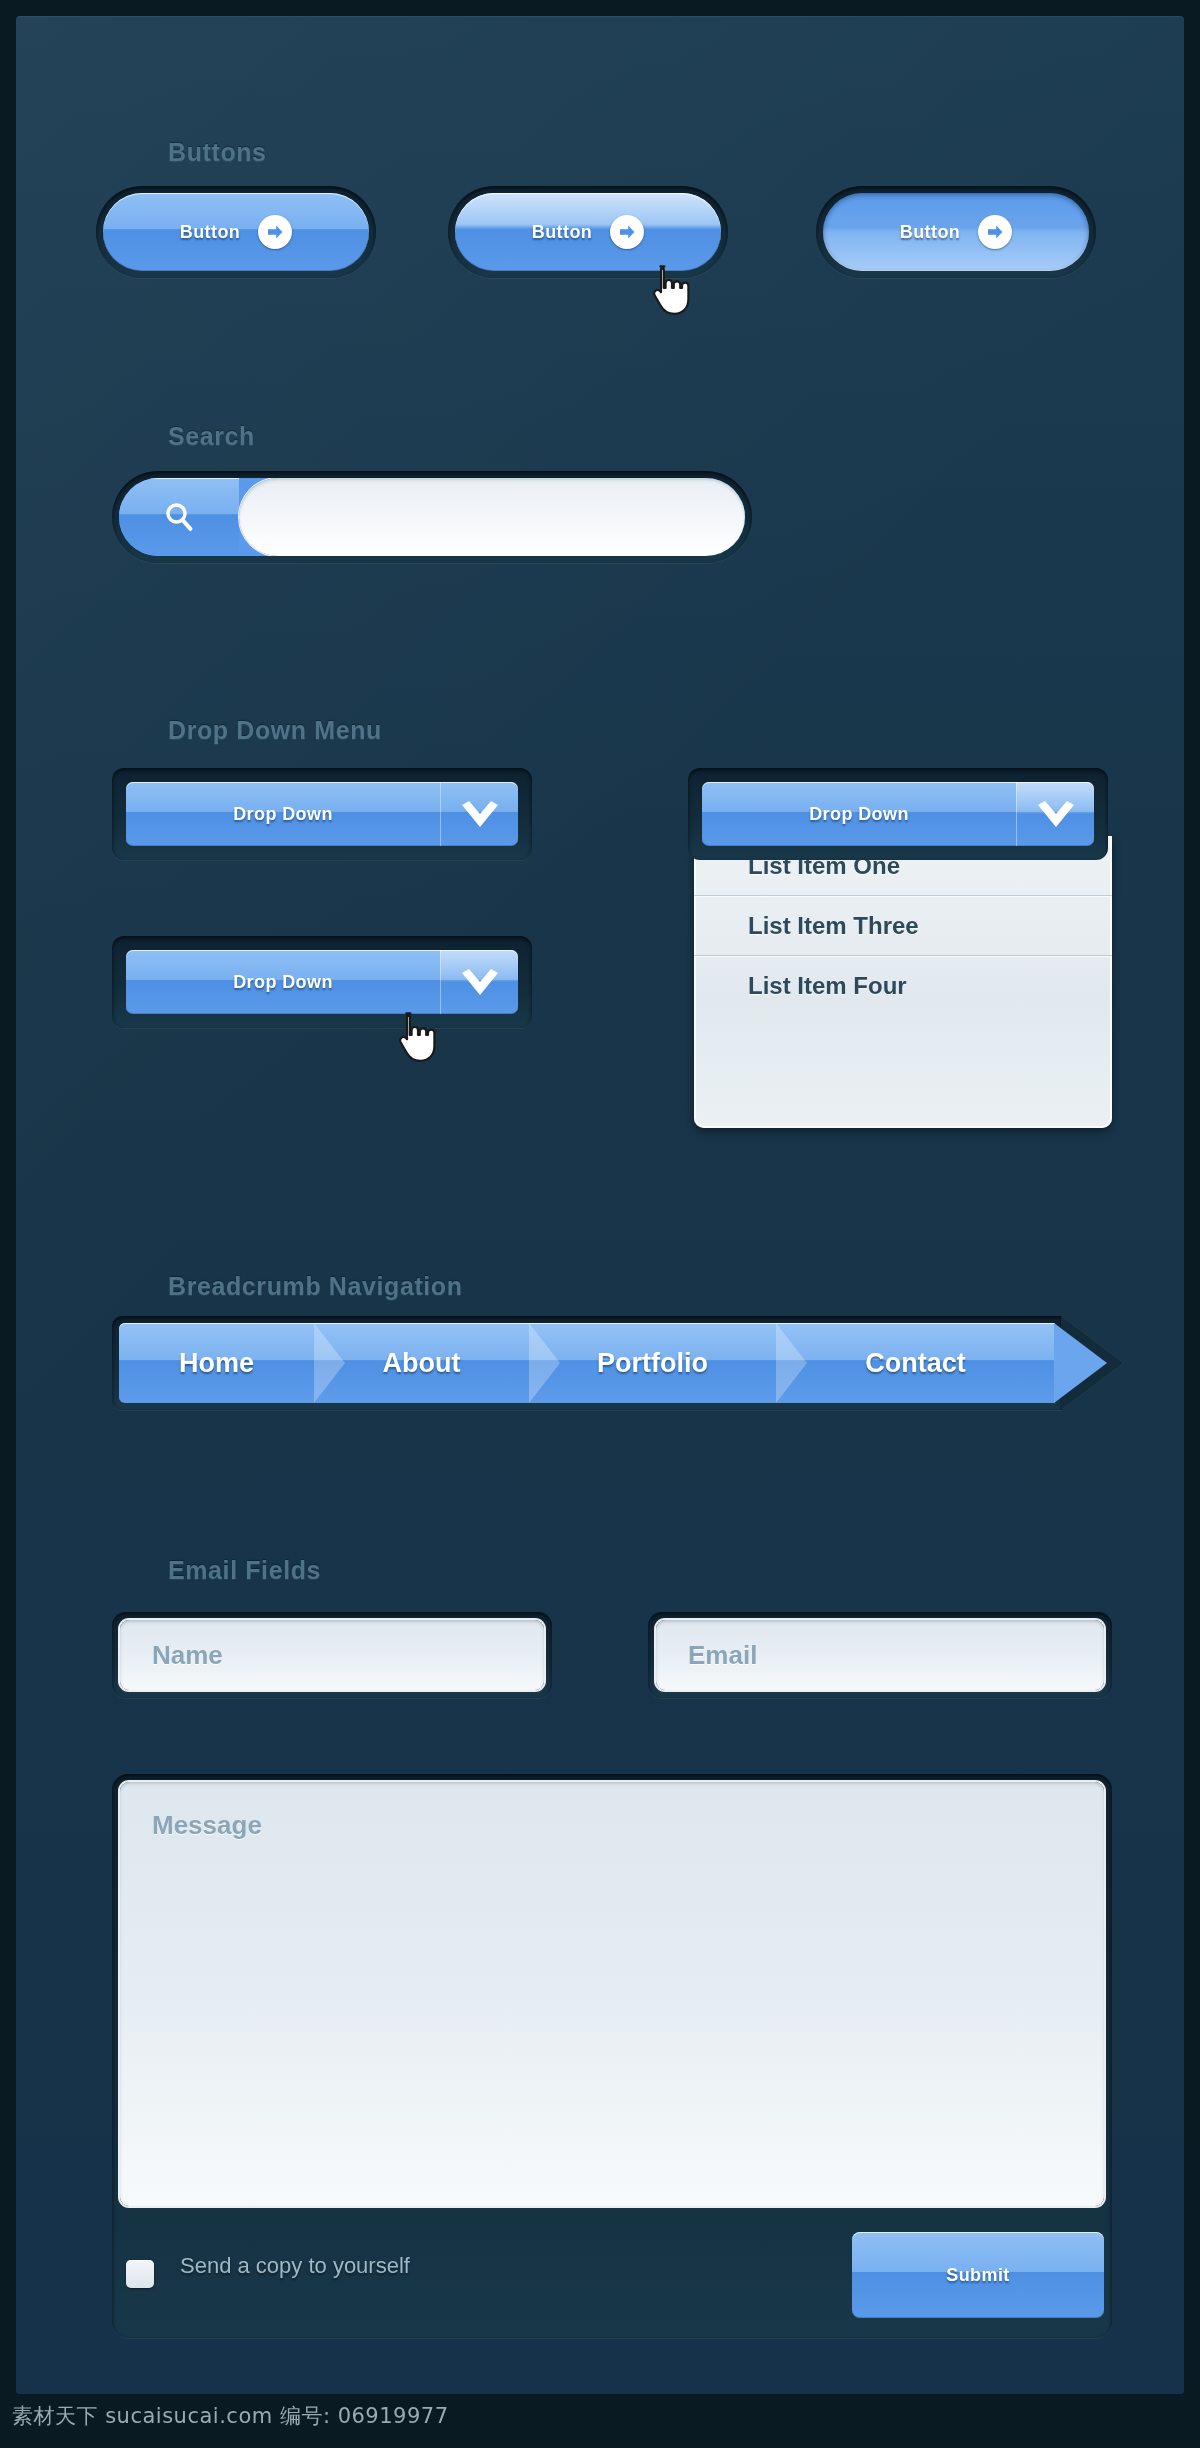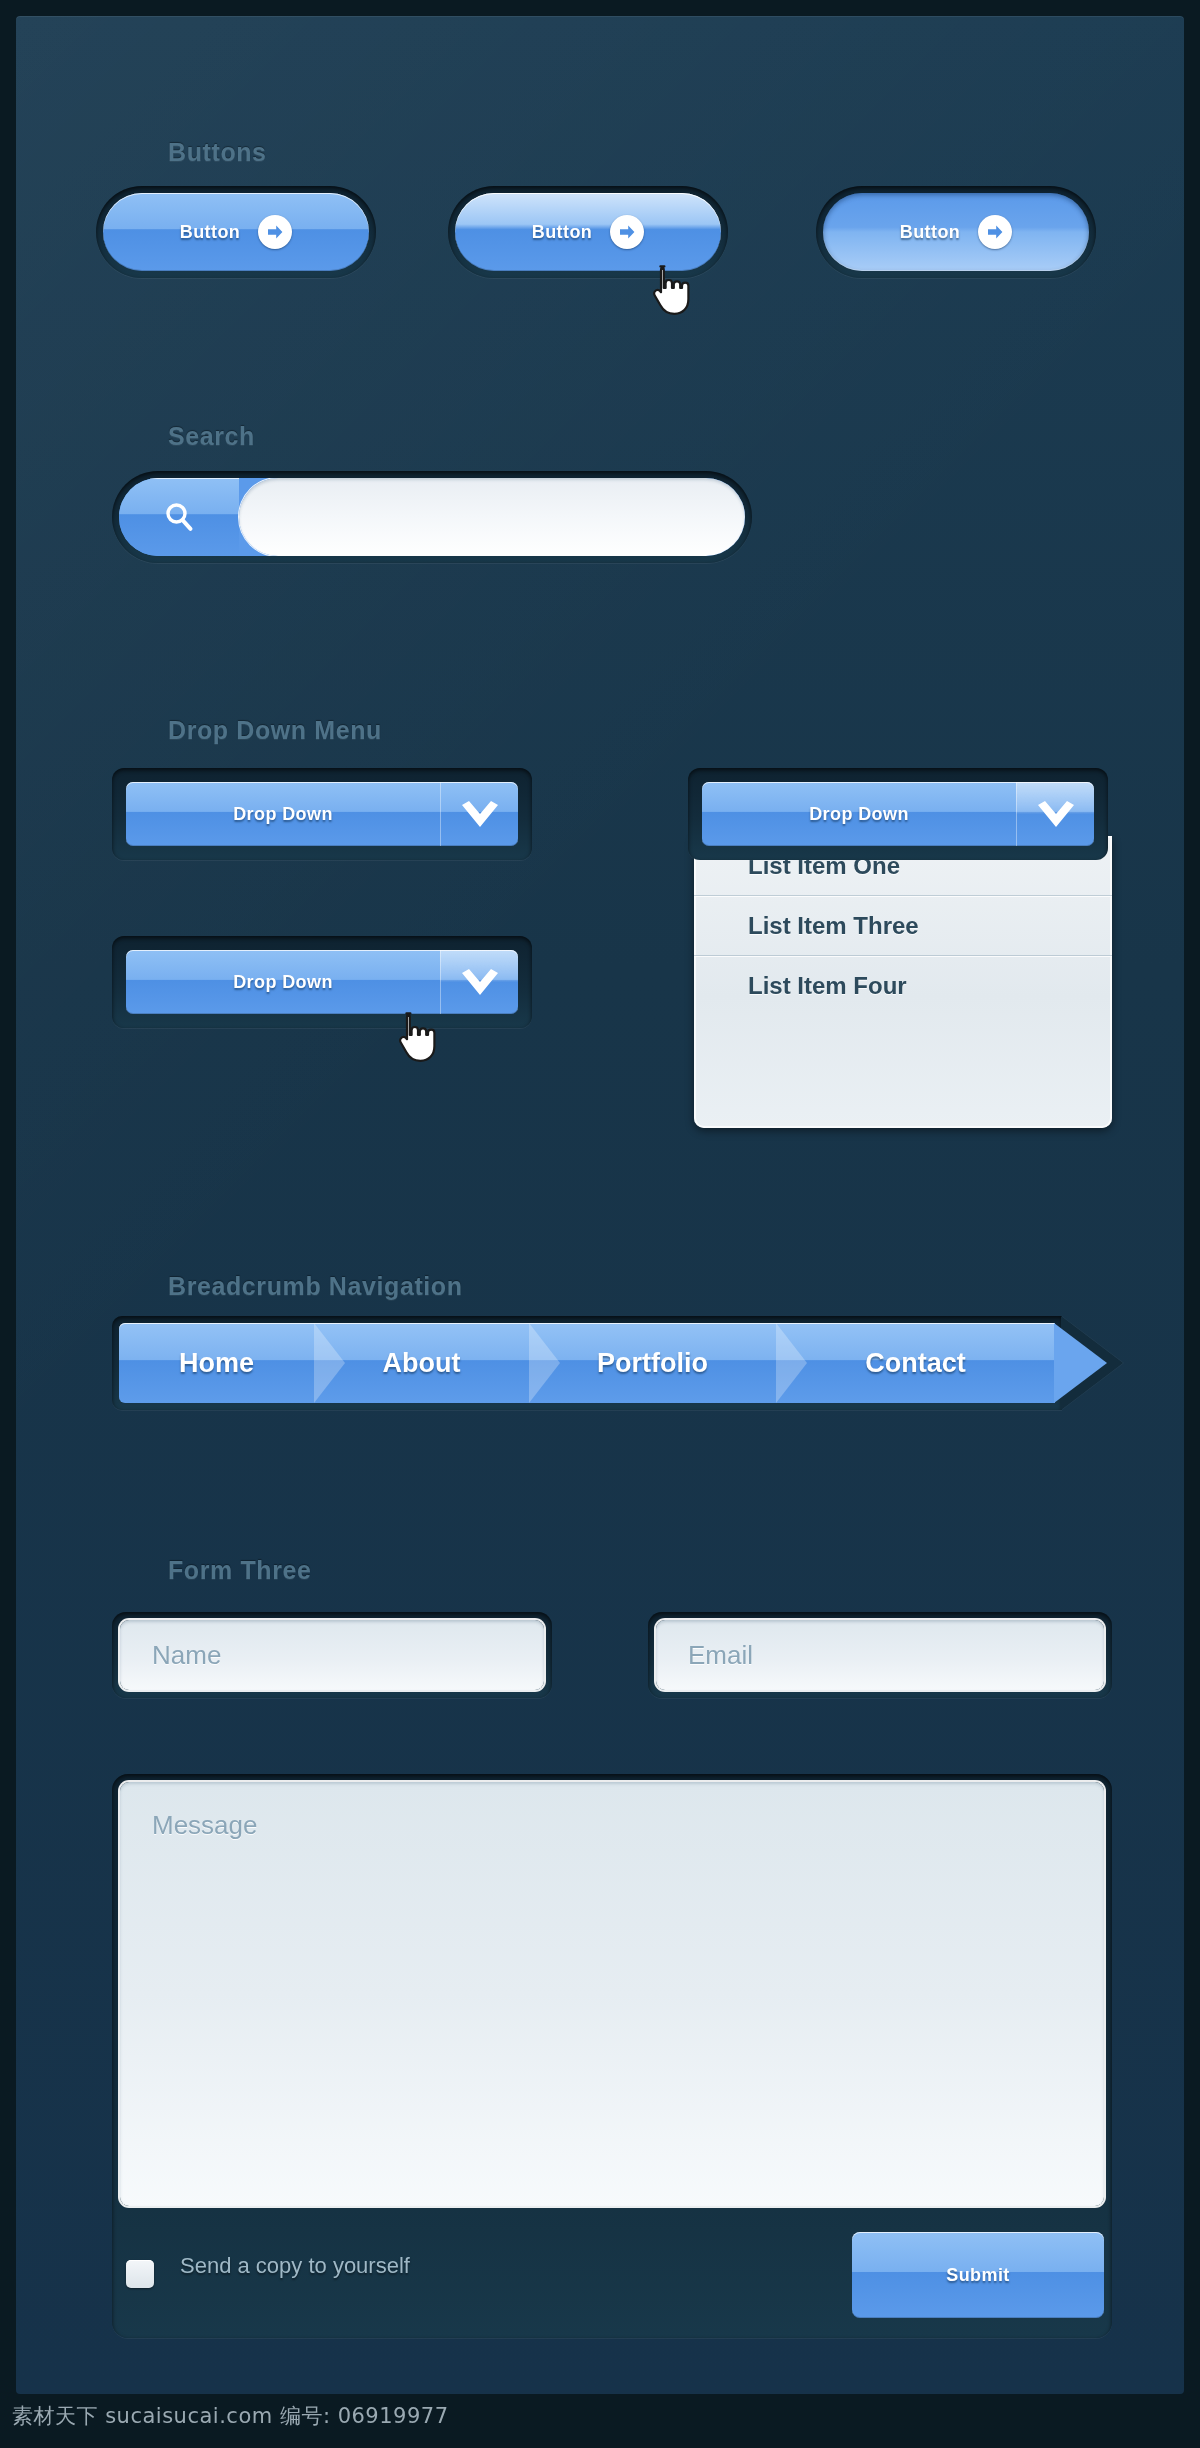--- a/index.html
+++ b/index.html
@@ -238,21 +238,21 @@
   .field-face {
     width: 100%; height: 100%;
     border-radius: 9px;
     background: linear-gradient(180deg, #dfe8ee 0%, #e9eff4 55%, #f6f9fb 100%);
     box-shadow: inset 0 2px 3px rgba(70,100,125,0.25), 0 0 0 2px rgba(255,255,255,0.92);
     display: flex; align-items: center;
     padding-left: 32px;
   }
   .placeholder {
     font-size: 26px;
-    font-weight: normal;
+    font-weight: bold;
     color: #8ba6b8;
     text-shadow: 0 1px 0 rgba(255,255,255,0.85);
   }
 
   .msg-face {
     position: absolute;
     border-radius: 9px;
     background: linear-gradient(180deg, #dde7ed 0%, #e6edf2 50%, #f7fafc 100%);
     box-shadow: inset 0 2px 3px rgba(70,100,125,0.22), 0 0 0 2px rgba(255,255,255,0.92);
     padding: 28px 0 0 32px;
@@ -440,21 +440,21 @@
         <div class="bc-seg" style="width:279px;">
           <span class="bc-label">Contact</span>
         </div>
       </div>
 
       <div style="position:absolute; left:942px; top:7px; width:0; height:0;
                   border-top:40px solid transparent; border-bottom:40px solid transparent;
                   border-left:53px solid #6aa5ee;"></div>
     </div>
 
-    <div class="sec-label" style="left:152px; top:1540px;">Form Three</div>
+    <div class="sec-label" style="left:152px; top:1540px;">Email Fields</div>
 
     <div class="well field-well" style="left:96px; top:1596px; width:440px; height:86px;">
       <div class="field-face">
         <span class="placeholder">Name</span>
       </div>
     </div>
 
     <div class="well field-well" style="left:632px; top:1596px; width:464px; height:86px;">
       <div class="field-face">
         <span class="placeholder">Email</span>

